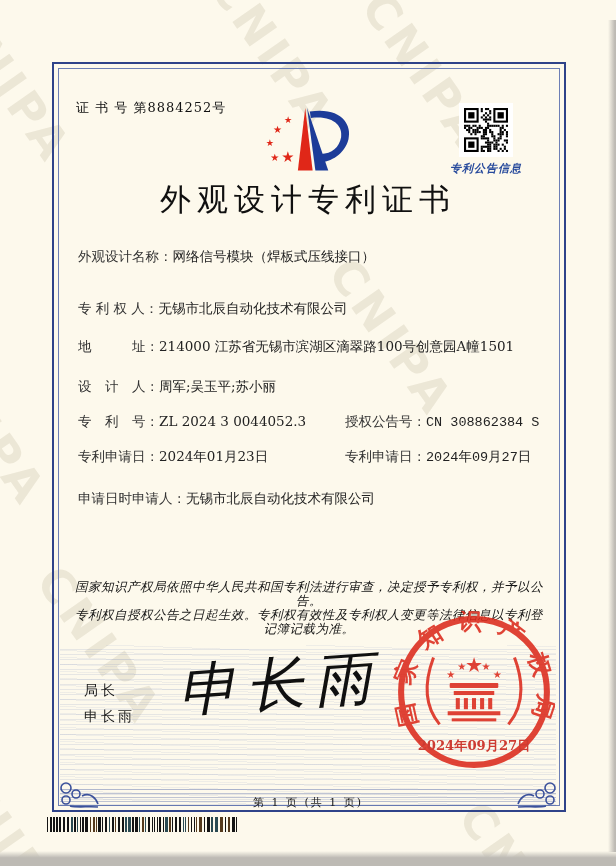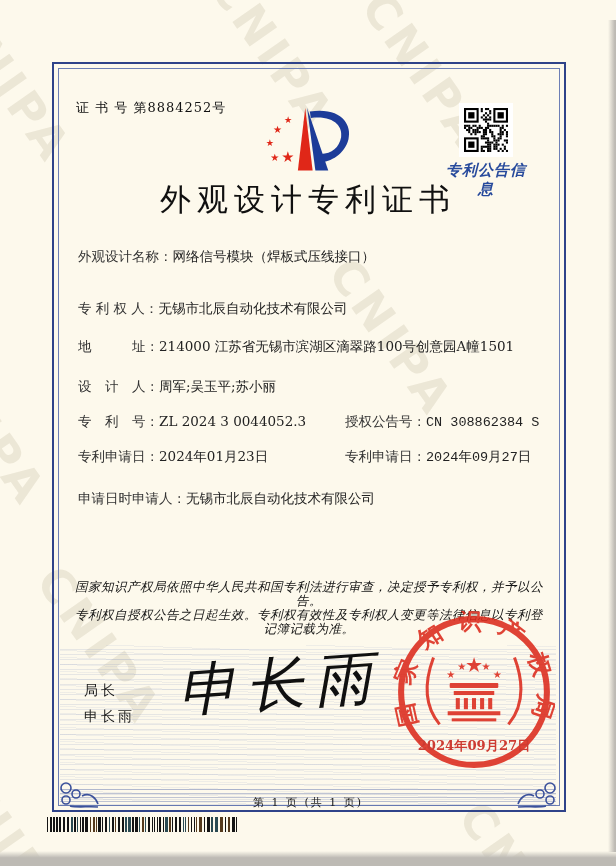--- a/index.html
+++ b/index.html
@@ -20,21 +20,21 @@
       background:
         repeating-linear-gradient(0deg, rgba(110,130,185,0.16) 0 1px, transparent 1px 5px),
         repeating-linear-gradient(2deg, rgba(110,130,185,0.10) 0 1px, transparent 1px 7px);}
   .bottom-band{position:absolute;left:60px;top:786px;width:496px;height:20px;
       background:repeating-linear-gradient(0deg, rgba(90,110,170,0.38) 0 1px, transparent 1px 4px);}
   
   .cert-no{position:absolute;left:76px;top:99px;font-size:13px;letter-spacing:1px;color:#111;}
   .qr-box{position:absolute;left:459px;top:103px;width:54px;height:54px;background:#fff;
       display:flex;align-items:center;justify-content:center;}
   .qr-caption{position:absolute;left:446px;top:161px;width:80px;text-align:center;
-      font-size:15px;font-style:italic;letter-spacing:1px;color:#274a9c;font-weight:bold;}
+      font-size:11px;font-style:italic;letter-spacing:1px;color:#274a9c;font-weight:bold;}
   .title{position:absolute;left:0;top:179px;width:616px;text-align:center;
       font-size:31px;font-weight:normal;letter-spacing:6px;color:#101010;}
   
   .frow{position:absolute;left:78px;width:470px;font-size:13.5px;color:#2b2b2b;white-space:nowrap;}
   .flabel{color:#333;}
   .fvalue{color:#222;}
   .col2{position:absolute;left:267px;top:0;font-family:Liberation Mono, monospace;}
   
   .legal{position:absolute;left:70px;top:580px;width:478px;font-size:12.5px;font-style:italic;
       line-height:14px;color:#151515;text-align:center;letter-spacing:0.5px;}

